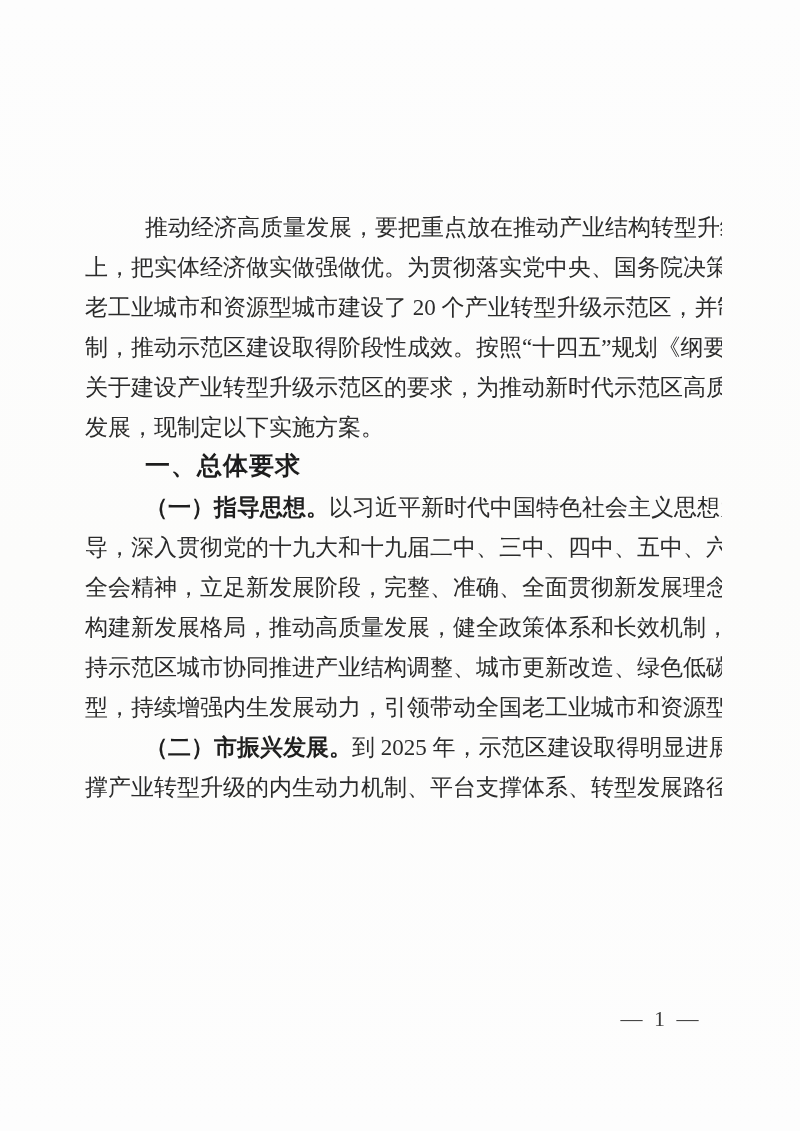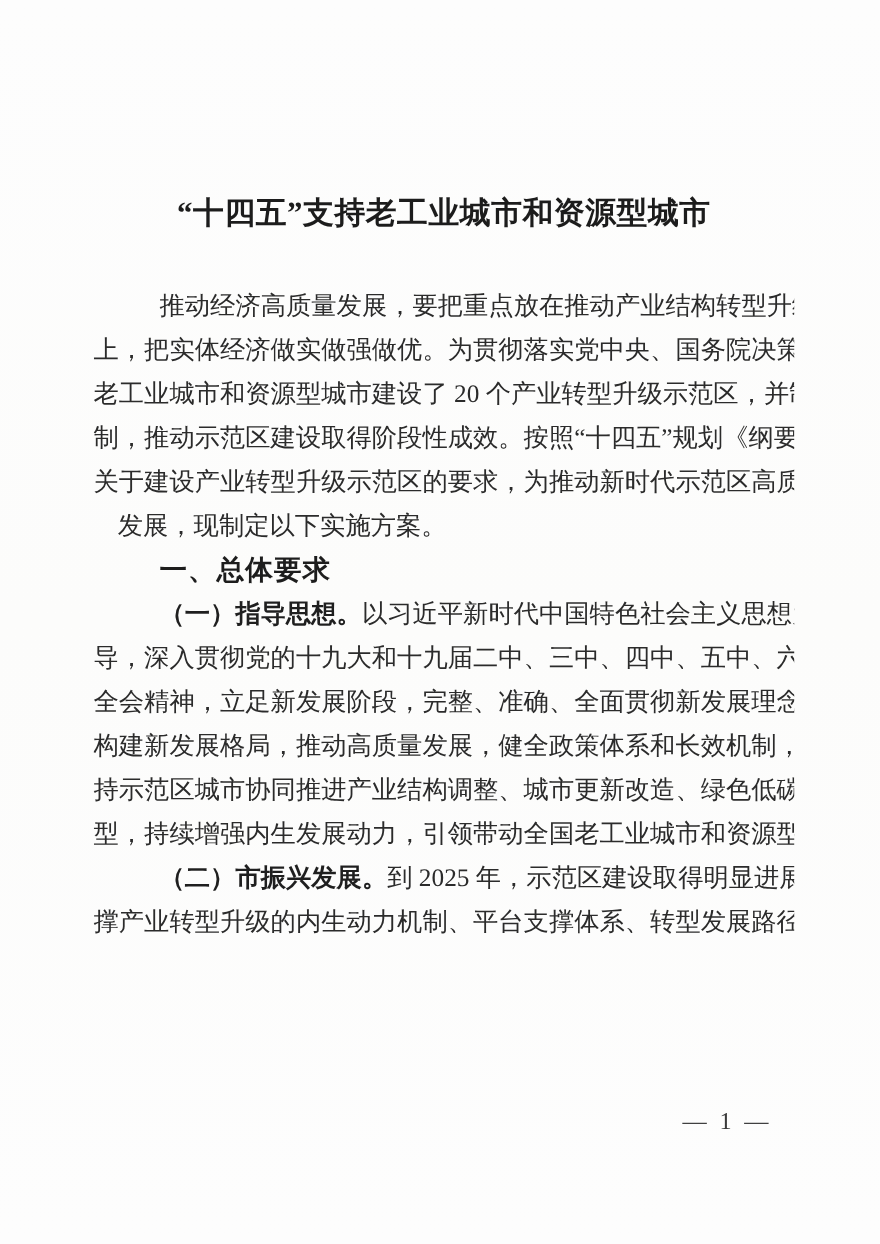--- a/index.html
+++ b/index.html
@@ -53,31 +53,30 @@
     overflow: hidden;
   }
 
   .line.first {
     padding-left: 60px;
   }
 
   .line.last {
     text-align: left;
     text-align-last: left;
-    margin-left: 22px;
   }
 
   .lead {
     font-weight: bold;
     color: #1f1f1f;
   }
 
   
   .section-heading {
-    font-family: Liberation Sans, sans-serif;
+    font-family: Liberation Mono, monospace;
     font-weight: bold;
     font-size: 25px;
     line-height: 40px;
     height: 40px;
     padding-left: 60px;
     color: #1d1d1d;
     letter-spacing: 1px;
   }
 
   
@@ -94,21 +93,20 @@
   }
 </style>
 </head>
 <body>
 
 <div class="page">
 
   <div class="doc">
 
     <div class="doc-title">
-      <div>“十四五”支持老工业城市和资源型城市</div>
     </div>
 
     <div class="body-text">
       <div class="line first">推动经济高质量发展，要把重点放在推动产业结构转型升级</div>
       <div class="line">上，把实体经济做实做强做优。为贯彻落实党中央、国务院决策部</div>
       <div class="line">老工业城市和资源型城市建设了 20 个产业转型升级示范区，并制</div>
       <div class="line">制，推动示范区建设取得阶段性成效。按照“十四五”规划《纲要》</div>
       <div class="line">关于建设产业转型升级示范区的要求，为推动新时代示范区高质量</div>
       <div class="line last">发展，现制定以下实施方案。</div>
     </div>

